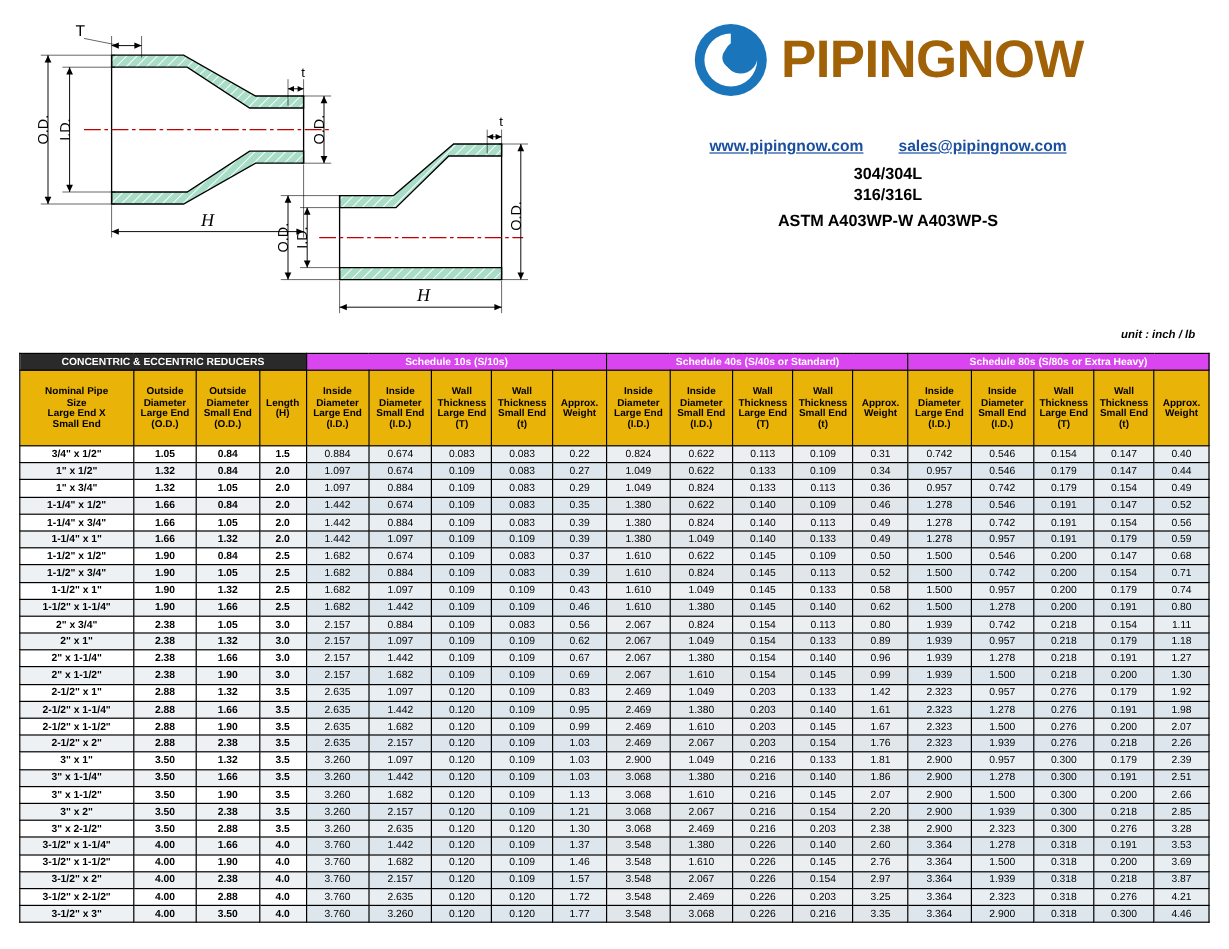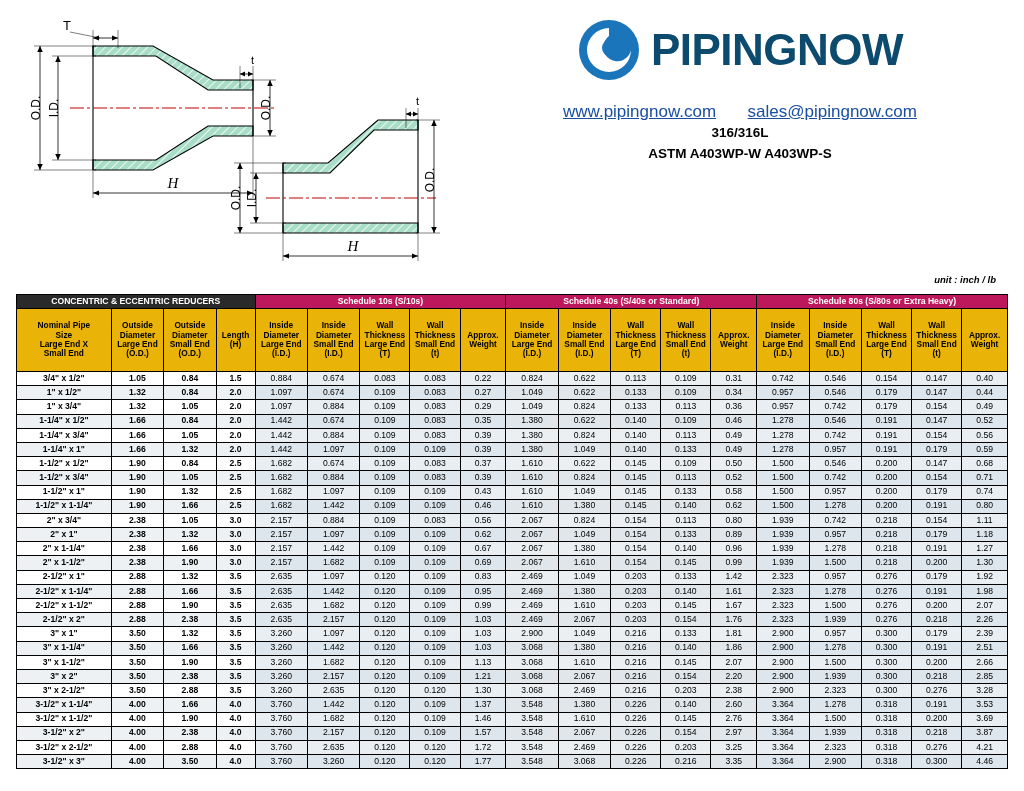--- a/index.html
+++ b/index.html
@@ -15,24 +15,24 @@
   
   .header{position:relative;height:290px;}
   .brandblock{
     position:absolute;left:470px;top:18px;width:540px;
     text-align:center;
   }
   .logo-row{display:flex;align-items:center;justify-content:center;gap:10px;}
   .logo-mark{width:64px;height:64px;flex:0 0 64px;}
   .logo-text{
     font-size:44px;font-weight:bold;letter-spacing:-0.5px;
-    color:#0c4a6e;line-height:1;
+    color:#a16207;line-height:1;
   }
   .links{
-    margin-top:20px;font-size:17px;font-weight:normal;color:#1a4fa0;
+    margin-top:32px;font-size:13px;font-weight:bold;color:#1a4fa0;
   }
   .links a{color:#1a4fa0;text-decoration:underline;}
   .links .sep{display:inline-block;width:22px;}
   .title1{margin-top:24px;font-size:17px;font-weight:bold;letter-spacing:0.2px;}
   .title2{margin-top:5px;font-size:16px;font-weight:bold;}
   .title3{margin-top:8px;font-size:13.5px;font-weight:bold;}
   .title4{margin-top:3px;font-size:13.5px;font-weight:bold;}
   .title5{margin-top:6px;font-size:13.5px;font-weight:bold;}
 
   .unit{
@@ -55,21 +55,21 @@
     border:1px solid #000;
     padding:0;
     text-align:center;
     line-height:1.12;
     white-space:nowrap;
   }
   .grp{
     font-weight:bold;font-size:8.6px;color:#fff;height:13px;
   }
   .grp.dark{background:#2a2a2a;}
-  .grp.teal{background:#be185d;}
+  .grp.teal{background:#d946ef;}
   .hdr{
     background:#eab308;font-weight:bold;font-size:8.3px;height:62px;
     padding:1px 2px;
   }
   .hdr .l{display:block;}
   tbody td{height:13.2px;font-size:8.6px;}
   tbody tr:nth-child(odd) td{background:#ffffff;}
   tbody tr:nth-child(even) td{background:#eef1f3;}
   td.size{font-weight:bold;}
   td.od{font-weight:bold;}
@@ -203,20 +203,21 @@
         </span>
         <span class="logo-text">PIPINGNOW</span>
       </div>
 
       <div class="links">
         <a href="#">www.pipingnow.com</a>
         <span class="sep"></span>
         <a href="#">sales@pipingnow.com</a>
       </div>
 
+      <div class="title3">304/304L</div>
       <div class="title4">316/316L</div>
       <div class="title5">ASTM A403WP-W   A403WP-S</div>
     </div>
 
     <div class="unit">unit : inch / lb</div>
   </div>
 
   <table class="chart">
     <thead>
       <tr>

